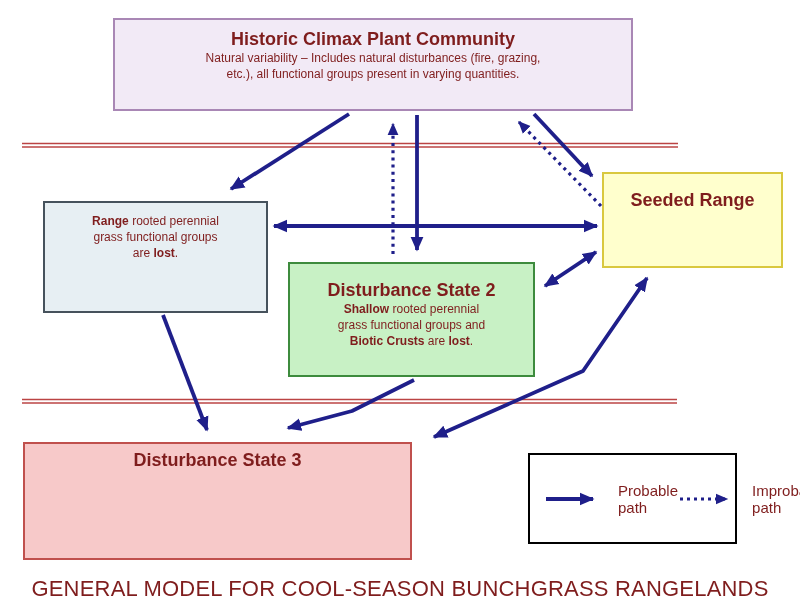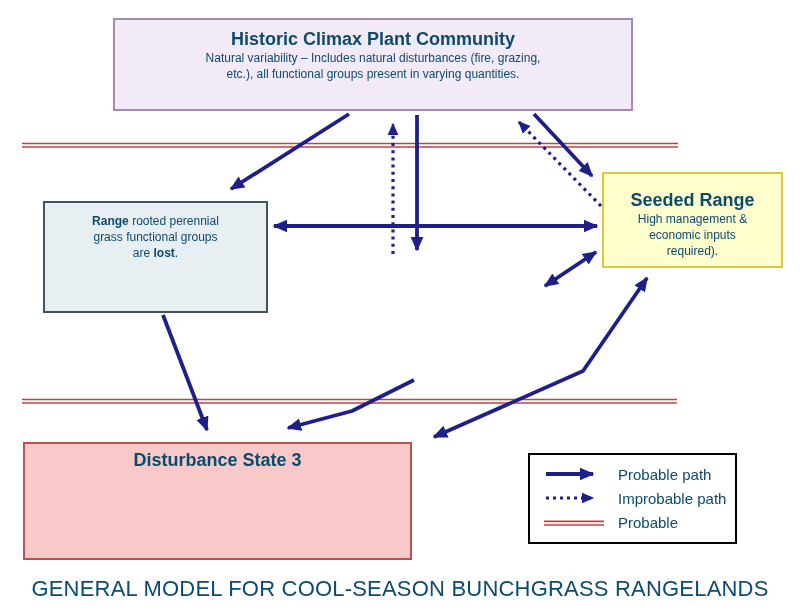--- a/index.html
+++ b/index.html
@@ -1,21 +1,21 @@
 <!DOCTYPE html>
 <html><head>
 <meta charset="utf-8">
 <style>
   html, body { margin: 0; padding: 0; background: #ffffff; }
   .stage {
     position: relative;
     width: 800px; height: 614px;
     background: #ffffff;
     font-family: "Liberation Sans", sans-serif;
-    color: #0c4a6e;
+    color: #7f1d1d;
     overflow: hidden;
   }
   .box {
     position: absolute;
     box-sizing: border-box;
     text-align: center;
     z-index: 1;
   }
   .box .box-title { font-weight: bold; font-size: 18px; line-height: 1.2; }
   .box .box-body  { font-size: 12px; line-height: 1.33; }
@@ -44,21 +44,21 @@
   .arrow-layer {
     position: absolute; left: 0; top: 0; width: 800px; height: 614px;
     z-index: 2; pointer-events: none;
   }
 
   .legend {
     position: absolute; left: 528px; top: 453px; width: 209px; height: 91px;
     box-sizing: border-box;
     background: #ffffff; border: 2px solid #000000;
     z-index: 1;
-    display: flex; flex-direction: column; justify-content: space-around;
+    display: flex; flex-direction: row; justify-content: space-around;
     padding: 7px 0 7px 14px;
   }
   .legend-row { display: flex; align-items: center; font-size: 15px; }
   .legend-symbol { width: 64px; height: 14px; margin-right: 10px; flex: 0 0 64px; }
 
   .footer-title {
     position: absolute; left: 0; top: 576px; width: 800px;
     text-align: center;
     font-size: 22px; font-weight: normal; letter-spacing: 0.2px;
     z-index: 1;
@@ -71,24 +71,27 @@
 
   <div class="box box-hcpc">
     <div class="box-title">Historic Climax Plant Community</div>
     <div class="box-body">Natural variability – Includes natural disturbances (fire, grazing,<br>etc.), all functional groups present in varying quantities.</div>
   </div>
 
   <div class="box box-ds1">
     <div class="box-body"><b>Range</b> rooted perennial<br>grass functional groups<br>are <b>lost</b>.</div>
   </div>
 
+  <div class="box box-ds2">
+    <div class="box-title">Disturbance State 2</div>
+    <div class="box-body"><b>Shallow</b> rooted perennial<br>grass functional groups and<br><b>Biotic Crusts</b> are <b>lost</b>.</div>
+  </div>
 
   <div class="box box-sr">
     <div class="box-title">Seeded Range</div>
-    <div class="box-body">High management &amp;<br>economic inputs<br>required).</div>
   </div>
 
   <div class="box box-ds3">
     <div class="box-title">Disturbance State 3</div>
   </div>
 
   <svg class="arrow-layer" viewBox="0 0 800 614" xmlns="http://www.w3.org/2000/svg">
     <defs>
       <marker id="ah" viewBox="0 0 10 10" refX="8.6" refY="5" markerWidth="4" markerHeight="4" orient="auto-start-reverse" markerUnits="strokeWidth">
         <path d="M0,0.8 L9.6,5 L0,9.2 z" fill="#1f1f8a"></path>

